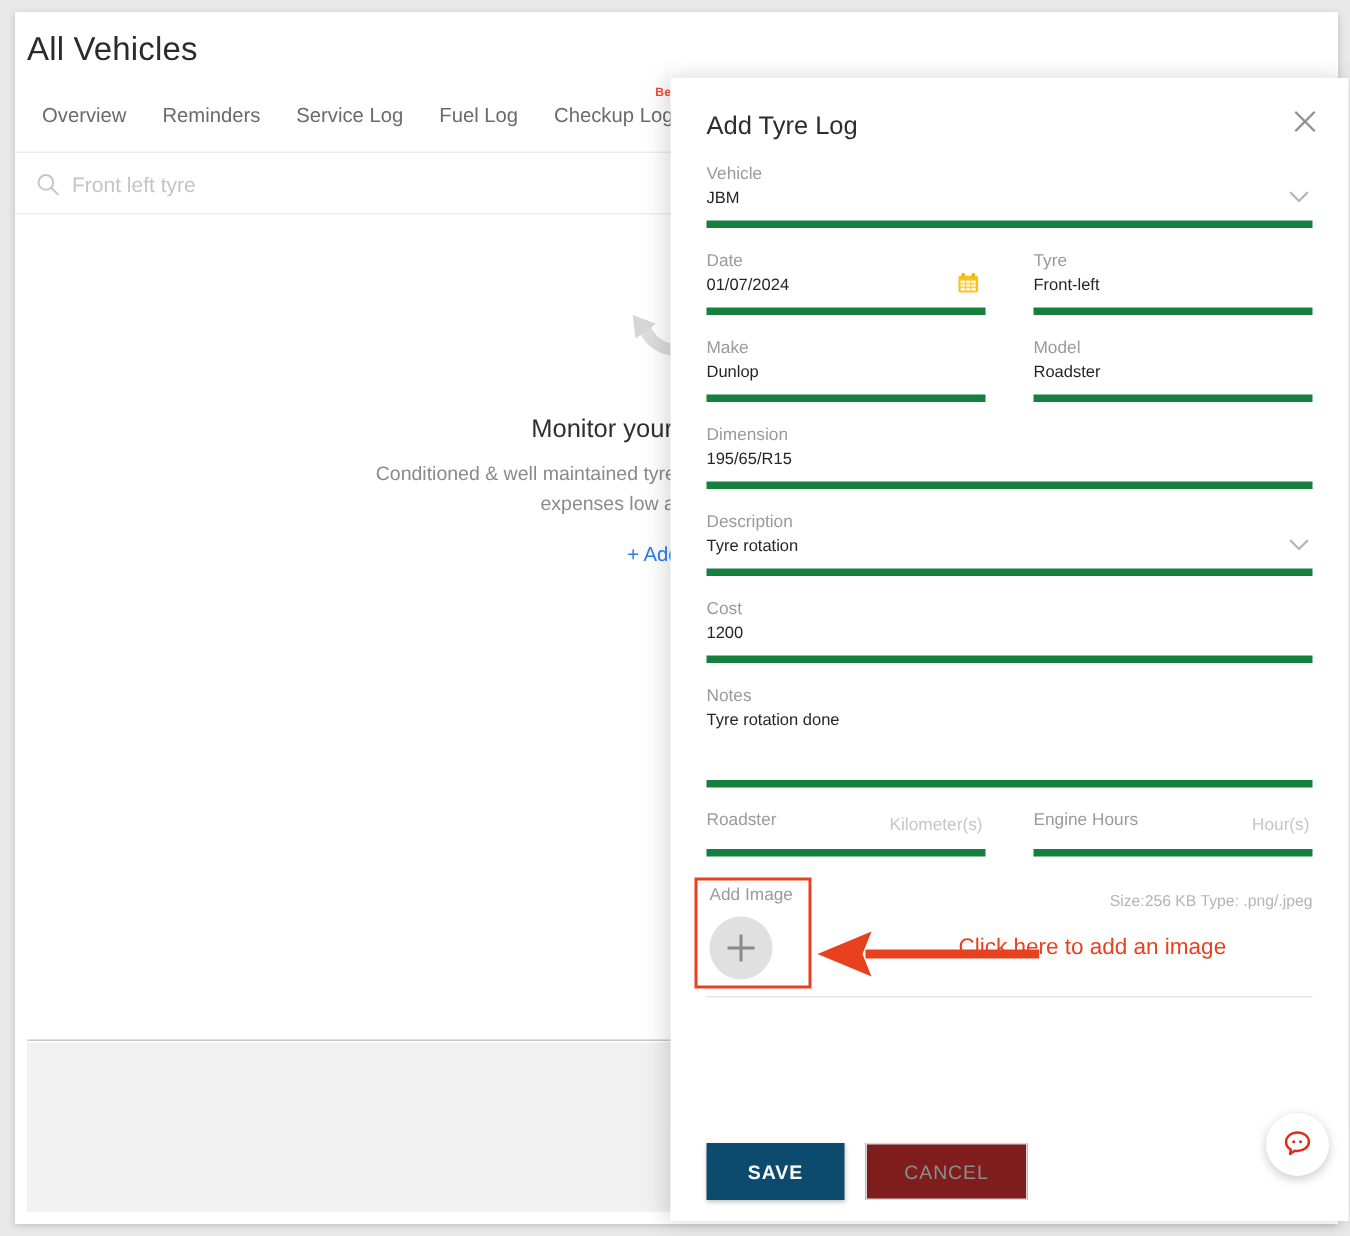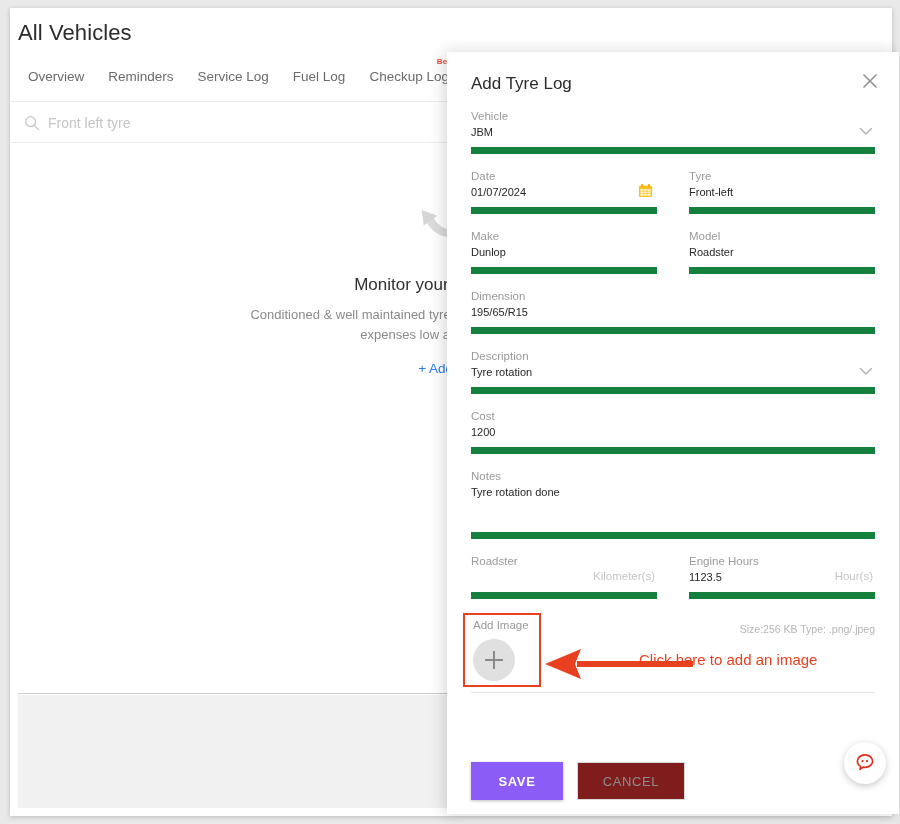--- a/index.html
+++ b/index.html
@@ -180,21 +180,21 @@
     right: 16px;
     top: 16px;
     width: 26px; height: 26px;
     cursor: pointer;
     opacity: .65;
   }
 
   .field {
     position: relative;
     padding-bottom: 9px;
-    border-bottom: 7px solid #15803d;
+    border-bottom: 5px solid #15803d;
     margin-bottom: 16px;
   }
   .field-label {
     font-size: 11.5px;
     color: #9a9a9a;
     margin-bottom: 4px;
     display: block;
   }
   .field-value {
     font-size: 11px;
@@ -308,21 +308,21 @@
     left: 0; right: 0; bottom: 0;
     height: 66px;
     background: #ffffff;
     display: flex;
     align-items: center;
     padding-left: 24px;
     gap: 14px;
   }
   #save-button {
     width: 92px; height: 38px;
-    background: #8b5cf6;
+    background: #0c4a6e;
     color: #ffffff;
     border: none;
     font-size: 13px;
     font-weight: bold;
     letter-spacing: .6px;
     cursor: pointer;
     font-family: "Liberation Sans", sans-serif;
     box-shadow: 0 1px 3px rgba(0,0,0,.25);
   }
   #cancel-button {
@@ -480,21 +480,20 @@
         <span class="field-value">Tyre rotation done</span>
       </div>
 
       <div class="field-row">
         <div class="field">
           <span class="field-label">Roadster</span>
           <span class="unit">Kilometer(s)</span>
         </div>
         <div class="field">
           <span class="field-label">Engine Hours</span>
-          <span class="field-value">1123.5</span>
           <span class="unit">Hour(s)</span>
         </div>
       </div>
 
       <div id="image-row">
         <div id="image-box">
           <div id="add-image-label">Add Image</div>
           <div id="add-image-button"></div>
         </div>
         <div id="size-hint">Size:256 KB Type: .png/.jpeg</div>

